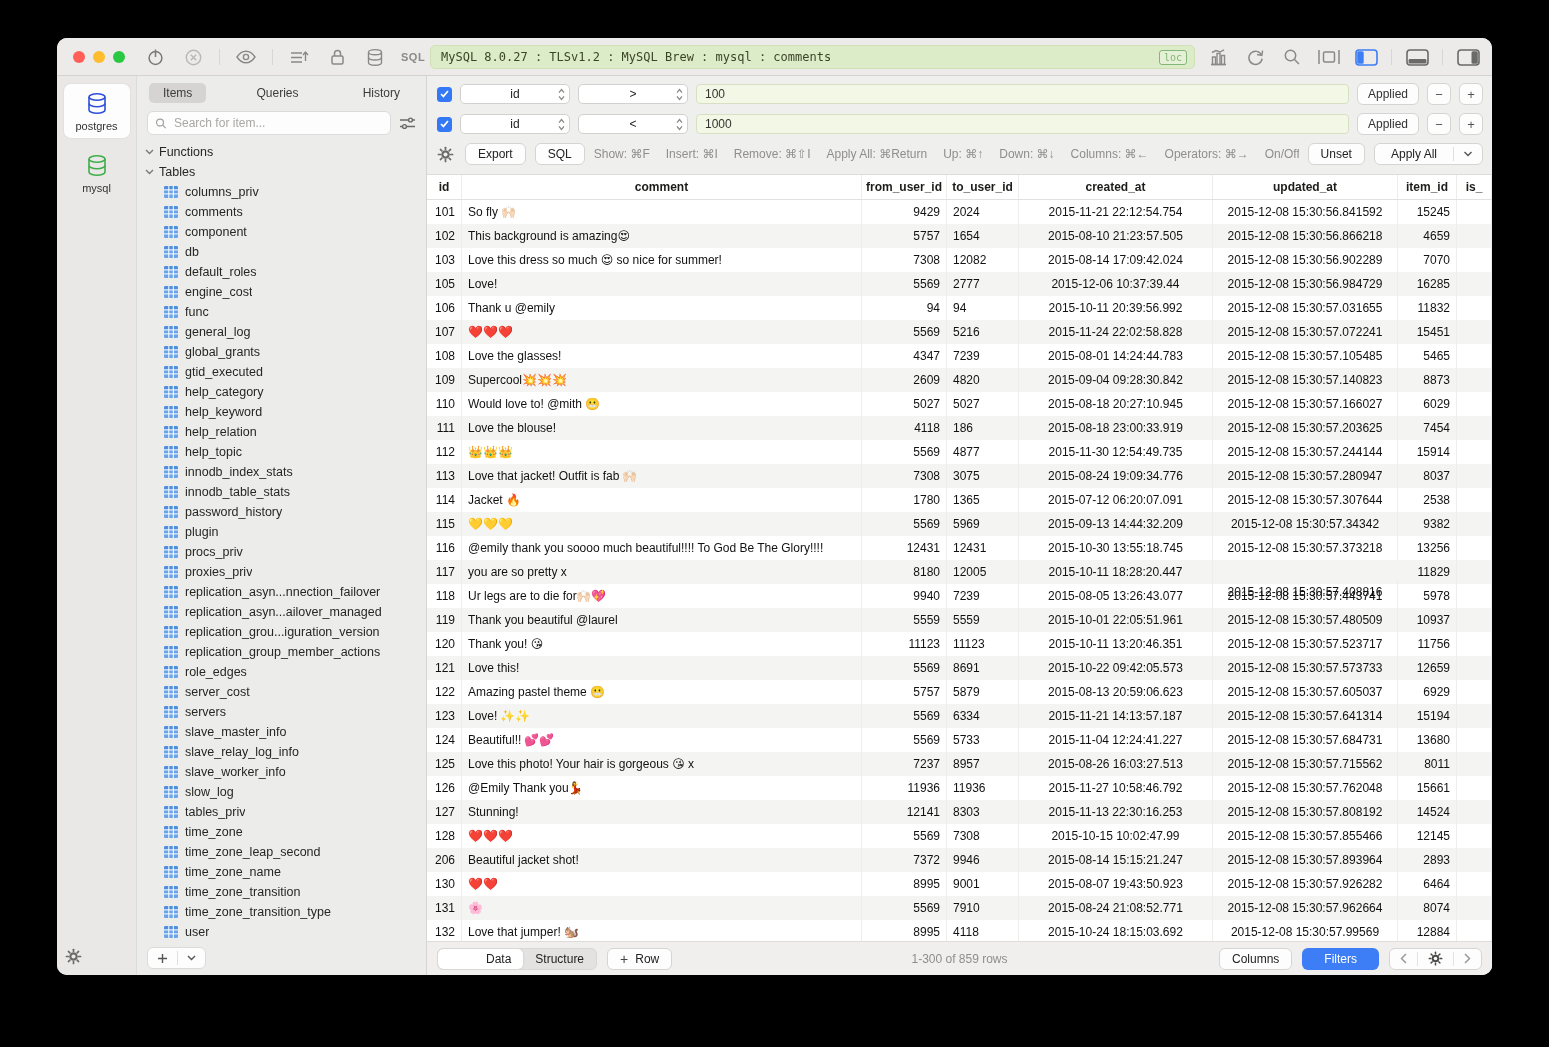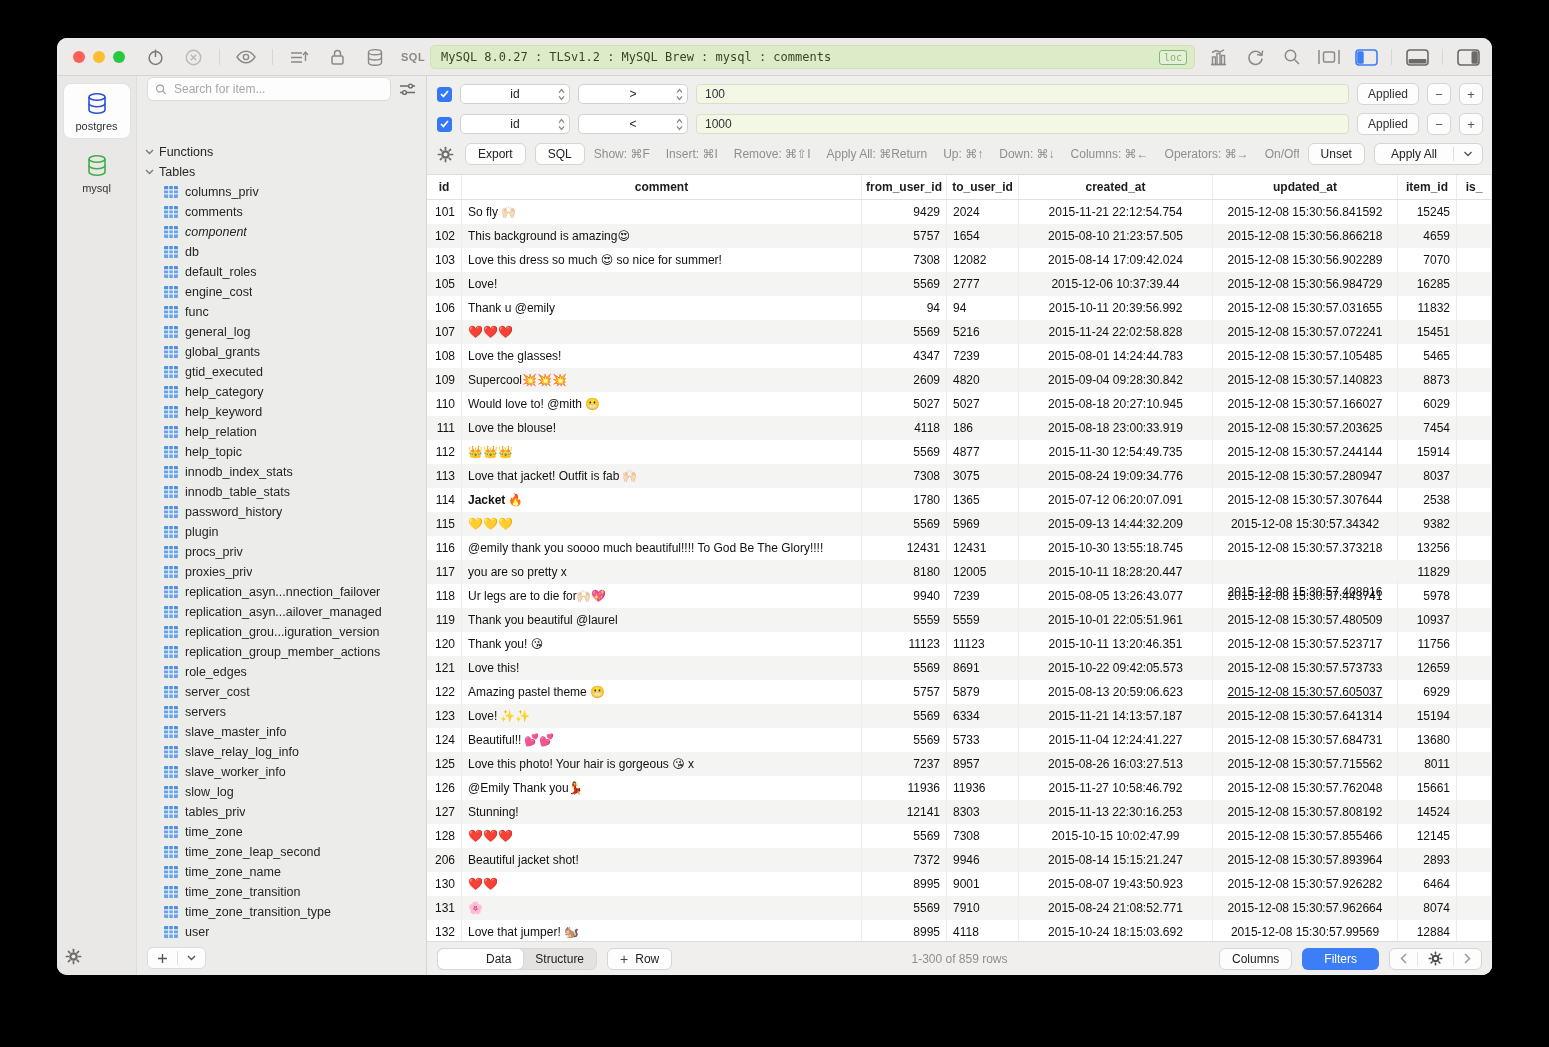--- a/index.html
+++ b/index.html
@@ -250,20 +250,25 @@
             <rect x="7.2" y="0.6" width="1.6" height="3.2" rx="0.6" transform="rotate(270 8 8)"></rect>
             <rect x="7.2" y="0.6" width="1.6" height="3.2" rx="0.6" transform="rotate(315 8 8)"></rect>
           </g>
           <circle cx="8" cy="8" r="4" fill="#6a6a68"></circle>
           <circle cx="8" cy="8" r="1.9" fill="#e9e8e6"></circle>
         </svg>
     </span>
   </div>
 
   <div class="sidebar">
+    <div class="side-tabs">
+      <span class="tab-pill active">Items</span>
+      <span class="tab-pill">Queries</span>
+      <span class="tab-pill">History</span>
+    </div>
     <div class="search-row">
       <div class="search-field">
         <svg width="13" height="13" viewBox="0 0 18 18">
             <circle cx="7.5" cy="7.5" r="5.2" fill="none" stroke="#a0a09e" stroke-width="1.8"></circle>
             <line x1="11.5" y1="11.5" x2="16" y2="16" stroke="#a0a09e" stroke-width="1.8"></line>
           </svg>
         <input type="text" placeholder="Search for item..." style="">
       </div>
       <span>
         <svg width="17" height="15" viewBox="0 0 17 15">
@@ -326,21 +331,21 @@
                 <rect x="0" y="0" width="14" height="12" rx="1.5" fill="#6aa3e8"></rect>
                 <rect x="0" y="0" width="14" height="3.4" rx="1.5" fill="#4f8fdd"></rect>
                 <g stroke="#ffffff" stroke-width="1">
                   <line x1="4.8" y1="0" x2="4.8" y2="12"></line>
                   <line x1="9.3" y1="0" x2="9.3" y2="12"></line>
                   <line x1="0" y1="3.9" x2="14" y2="3.9"></line>
                   <line x1="0" y1="7.9" x2="14" y2="7.9"></line>
                 </g>
               </svg>
             </span>
-            <span style="white-space: nowrap; overflow: hidden; text-overflow: ellipsis; font-style: italic;">component</span>
+            <span style="white-space: nowrap; overflow: hidden; text-overflow: ellipsis;">component</span>
           </div>
           <div class="tree-item">
             <span style="display: flex;">
               <svg width="14" height="12" viewBox="0 0 14 12">
                 <rect x="0" y="0" width="14" height="12" rx="1.5" fill="#6aa3e8"></rect>
                 <rect x="0" y="0" width="14" height="3.4" rx="1.5" fill="#4f8fdd"></rect>
                 <g stroke="#ffffff" stroke-width="1">
                   <line x1="4.8" y1="0" x2="4.8" y2="12"></line>
                   <line x1="9.3" y1="0" x2="9.3" y2="12"></line>
                   <line x1="0" y1="3.9" x2="14" y2="3.9"></line>
@@ -1107,21 +1112,21 @@
           <div class="td" style="flex: 1 1 0%;">Love that jacket! Outfit is fab 🙌🏻</div>
           <div class="td al-r" style="width: 85px;">7308</div>
           <div class="td" style="width: 72px;">3075</div>
           <div class="td al-c" style="width: 194px;">2015-08-24 19:09:34.776</div>
           <div class="td al-c" style="width: 185px;">2015-12-08 15:30:57.280947</div>
           <div class="td al-r" style="width: 59px;">8037</div>
           <div class="td" style="width: 35px;"></div>
         </div>
         <div class="tr">
           <div class="td al-r" style="width: 35px;">114</div>
-          <div class="td" style="flex: 1 1 0%; font-weight: bold;">Jacket 🔥</div>
+          <div class="td" style="flex: 1 1 0%;">Jacket 🔥</div>
           <div class="td al-r" style="width: 85px;">1780</div>
           <div class="td" style="width: 72px;">1365</div>
           <div class="td al-c" style="width: 194px;">2015-07-12 06:20:07.091</div>
           <div class="td al-c" style="width: 185px;">2015-12-08 15:30:57.307644</div>
           <div class="td al-r" style="width: 59px;">2538</div>
           <div class="td" style="width: 35px;"></div>
         </div>
         <div class="tr odd">
           <div class="td al-r" style="width: 35px;">115</div>
           <div class="td" style="flex: 1 1 0%;">💛💛💛</div>
@@ -1191,21 +1196,21 @@
           <div class="td al-c" style="width: 185px;">2015-12-08 15:30:57.573733</div>
           <div class="td al-r" style="width: 59px;">12659</div>
           <div class="td" style="width: 35px;"></div>
         </div>
         <div class="tr">
           <div class="td al-r" style="width: 35px;">122</div>
           <div class="td" style="flex: 1 1 0%;">Amazing pastel theme 😬</div>
           <div class="td al-r" style="width: 85px;">5757</div>
           <div class="td" style="width: 72px;">5879</div>
           <div class="td al-c" style="width: 194px;">2015-08-13 20:59:06.623</div>
-          <div class="td al-c" style="width: 185px; text-decoration: underline;">2015-12-08 15:30:57.605037</div>
+          <div class="td al-c" style="width: 185px;">2015-12-08 15:30:57.605037</div>
           <div class="td al-r" style="width: 59px;">6929</div>
           <div class="td" style="width: 35px;"></div>
         </div>
         <div class="tr odd">
           <div class="td al-r" style="width: 35px;">123</div>
           <div class="td" style="flex: 1 1 0%;">Love! ✨✨</div>
           <div class="td al-r" style="width: 85px;">5569</div>
           <div class="td" style="width: 72px;">6334</div>
           <div class="td al-c" style="width: 194px;">2015-11-21 14:13:57.187</div>
           <div class="td al-c" style="width: 185px;">2015-12-08 15:30:57.641314</div>

